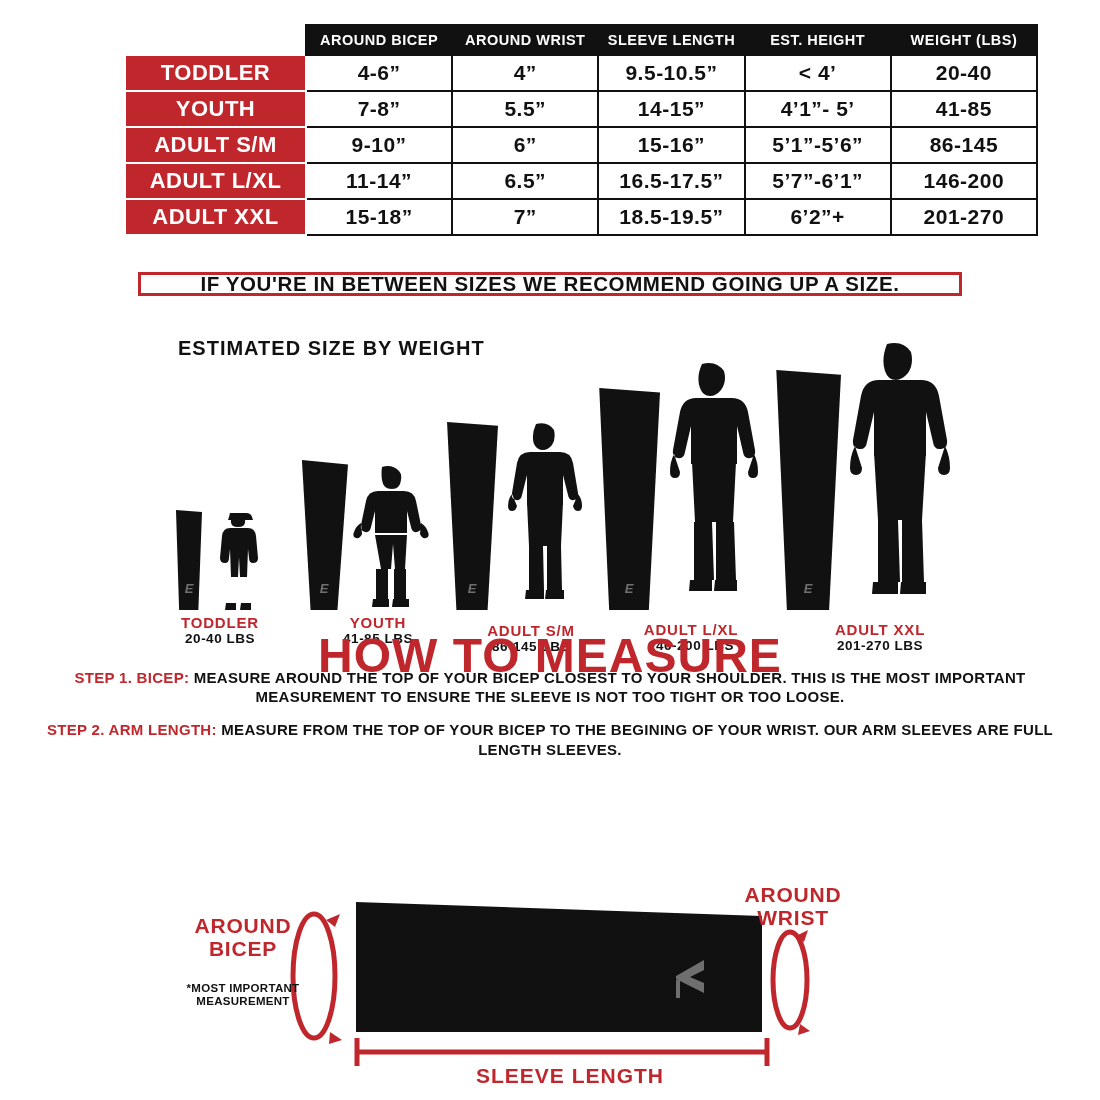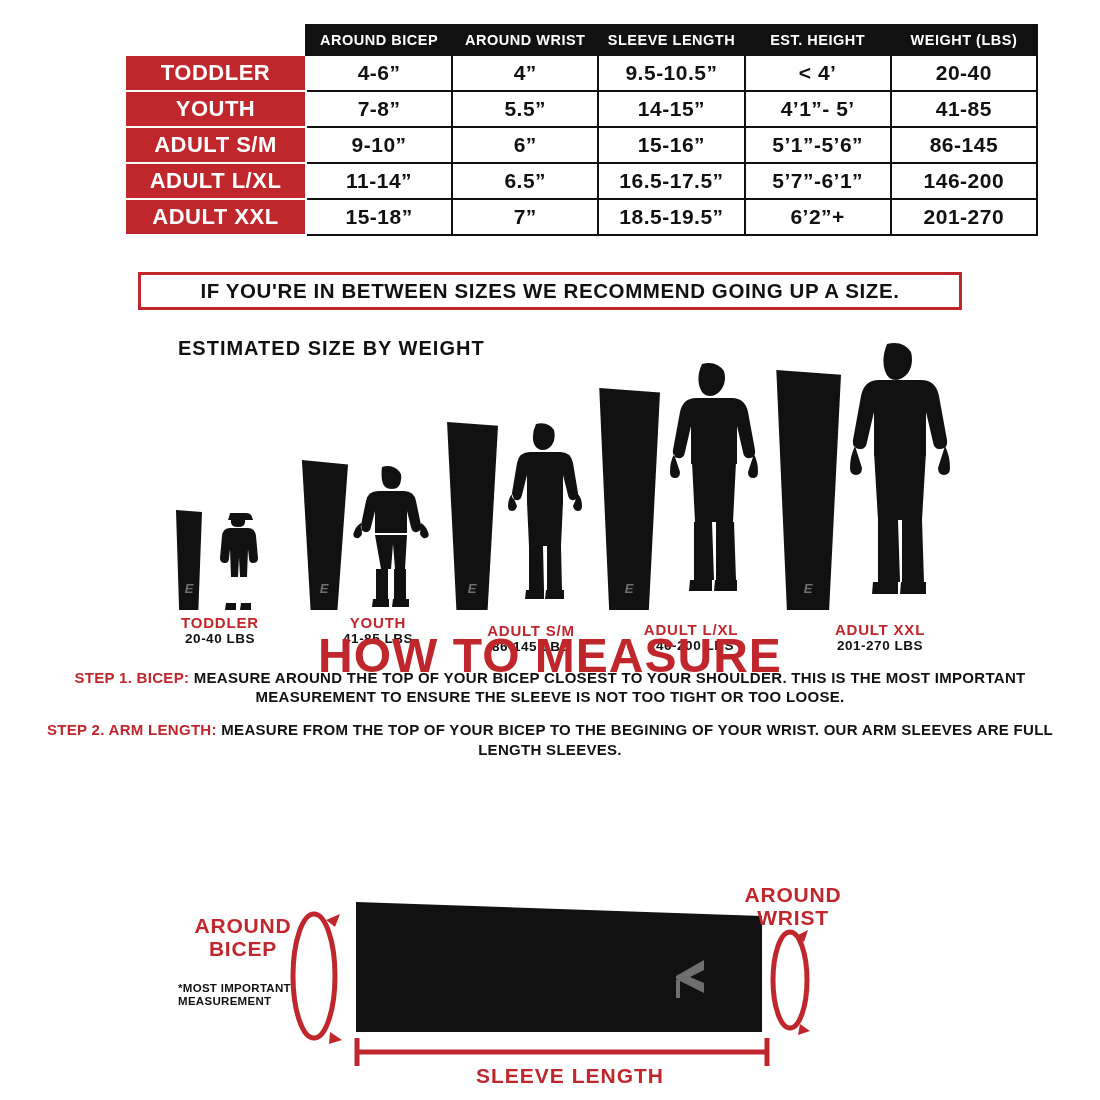--- a/index.html
+++ b/index.html
@@ -60,21 +60,21 @@
     font-size: 21px;
     color: #111111;
     height: 36px;
     letter-spacing: 0.5px;
   }
 
   
   .banner {
     position: absolute;
     left: 138px; top: 272px;
-    width: 824px; height: 38px;
+    width: 824px; height: 24px;
     border: 3px solid #c0272d;
     display: flex; align-items: center; justify-content: center;
     font-size: 20.5px; font-weight: bold; color: #111111;
     letter-spacing: 0.6px;
   }
 
   
   .est-label {
     position: absolute;
     left: 178px; top: 337px;
@@ -155,21 +155,21 @@
     position: absolute;
     font-weight: bold; color: #c0272d;
     text-align: center;
     letter-spacing: 0.8px;
     line-height: 1.08;
   }
   #lbl-bicep { left: 178px; top: 915px; width: 130px; font-size: 21px; }
   #lbl-bicep-sub {
     position: absolute; left: 178px; top: 982px; width: 130px;
     font-size: 11.5px; font-weight: bold; color: #111111;
-    text-align: left; line-height: 1.15; letter-spacing: 0.3px;
+    text-align: center; line-height: 1.15; letter-spacing: 0.3px;
   }
   #lbl-wrist { left: 728px; top: 884px; width: 130px; font-size: 21px; }
   #lbl-sleeve {
     position: absolute; left: 360px; top: 1064px; width: 420px;
     font-size: 21px; font-weight: bold; color: #c0272d;
     text-align: center; letter-spacing: 1px;
   }
 </style>
 </head>
 <body>

